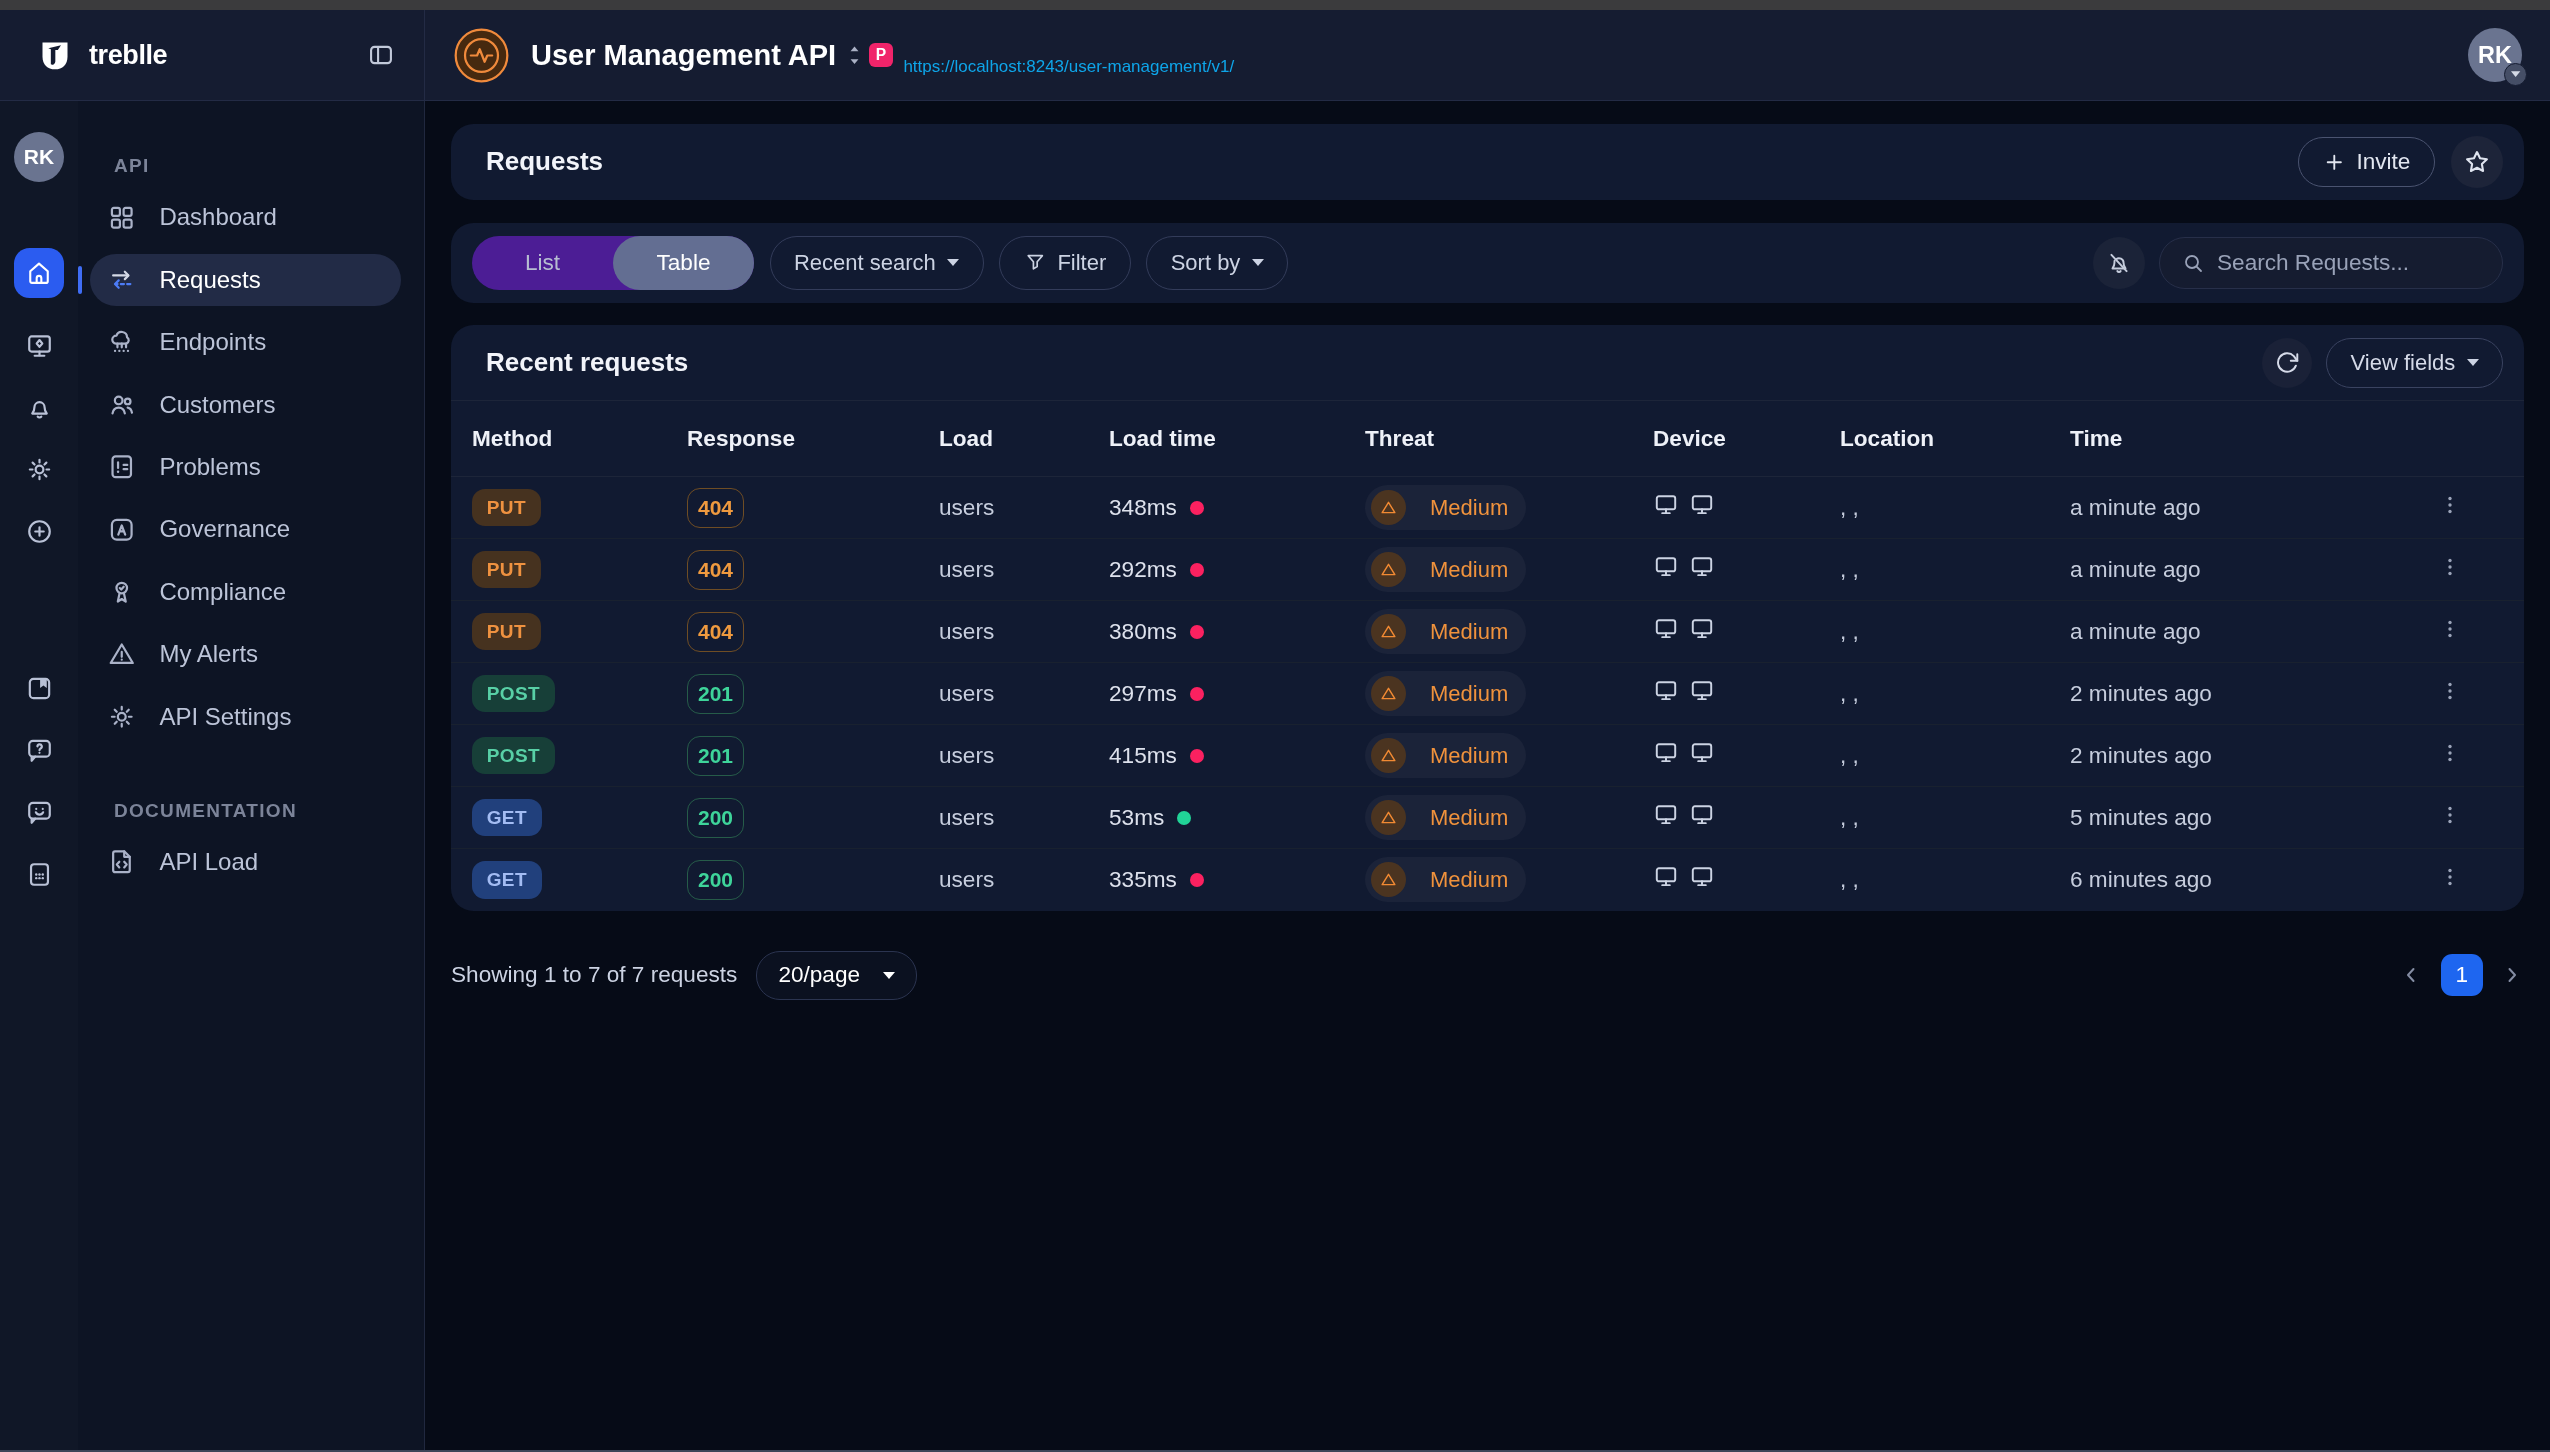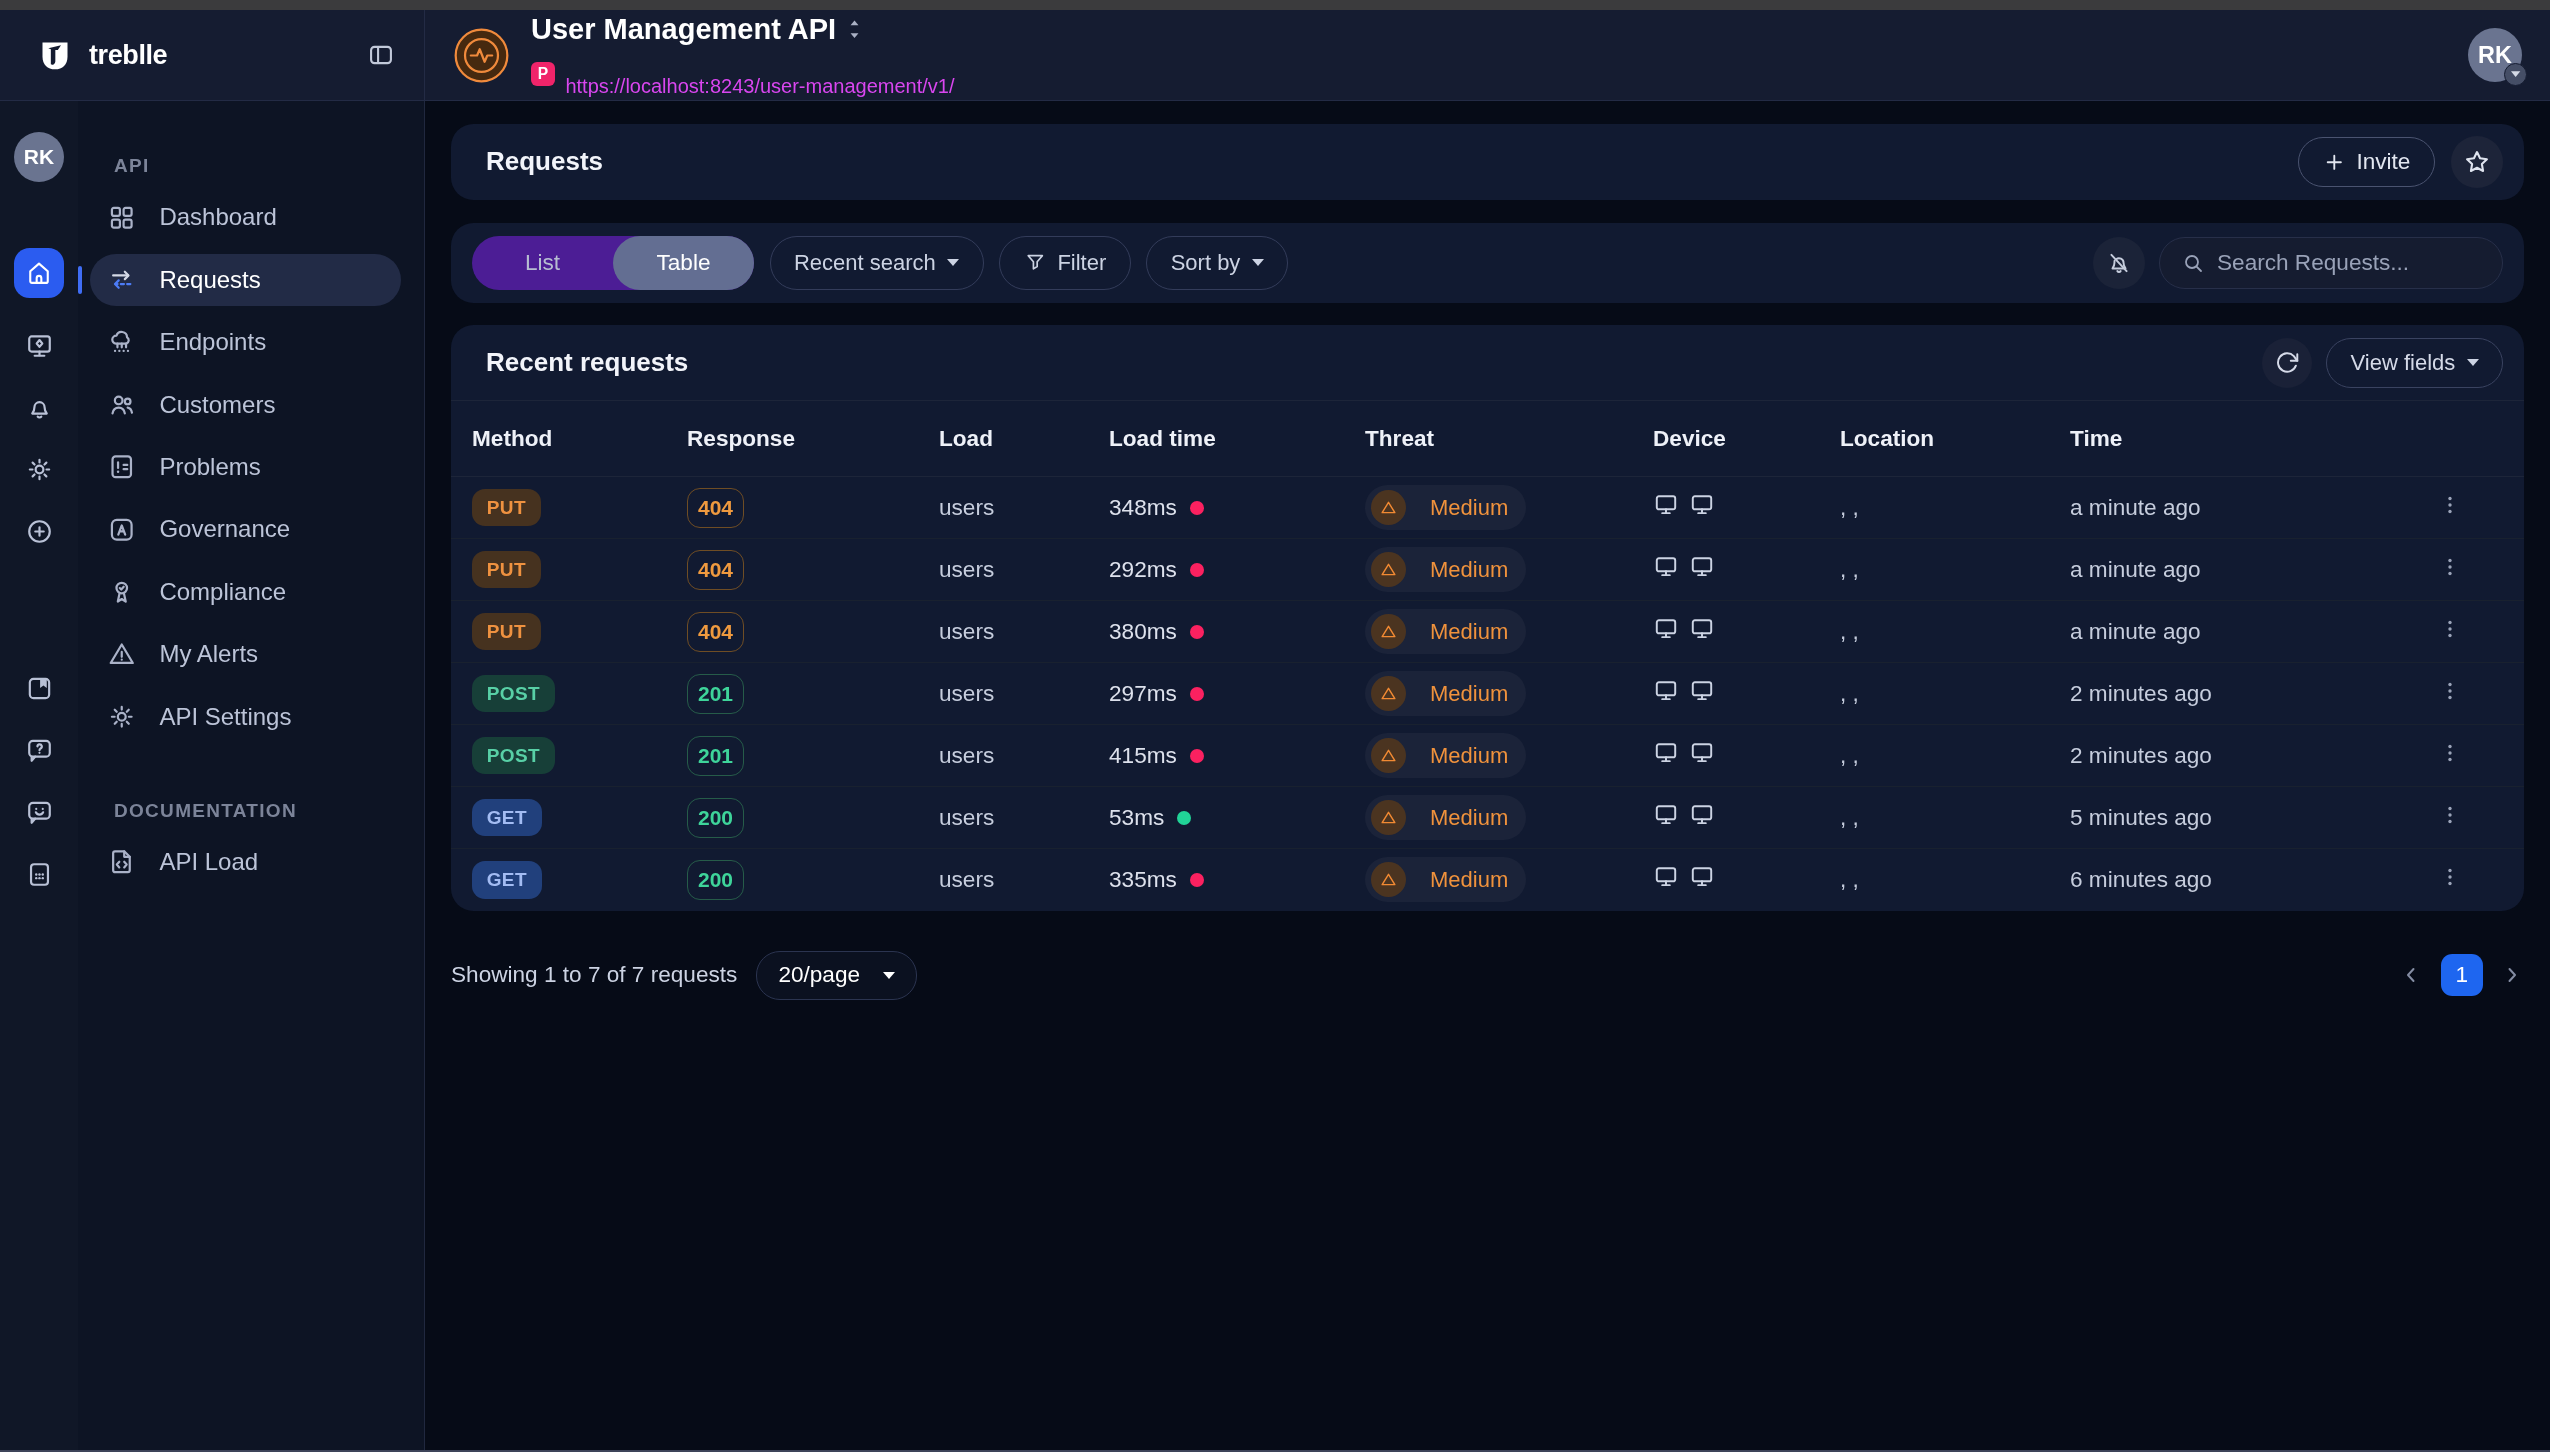--- a/index.html
+++ b/index.html
@@ -13,27 +13,27 @@
   .topbar { height:91px; background:#151c31; display:flex; border-bottom:0.9px solid #232b45; }
   .topbar-left { width:425px; flex:0 0 425px; display:flex; align-items:center; padding:0 29.5px 0 35px; border-right:0.9px solid #232b45;text-align:center; }
   .logo { display:flex; align-items:center; gap:14px; }
   .logo svg { width:40px; height:40px; }
   .wordmark { color:#fff; font-size:27px; font-weight:700; letter-spacing:-0.4px; }
   .panel-toggle { margin-left:auto; background:none; border:none; color:#c2c9da; cursor:pointer; display:flex; }
   .panel-toggle svg { width:28px; height:28px; }
 
   .topbar-main { flex:1; display:flex; align-items:center; padding:0 28px; gap:21px; }
   .api-avatar { width:57px; height:57px; flex:0 0 57px; }
-  .api-meta { display:flex; flex-direction:column; gap:5.2px; }
+  .api-meta { display:flex; flex-direction:row; gap:5.2px; }
   .api-title-row { display:flex; align-items:center; gap:8.7px; }
   .api-title { color:#fff; font-size:29px; font-weight:700; }
   .sorter { color:#aab1c5; display:flex; }
   .api-url-row { display:flex; align-items:center; gap:10.4px; }
   .env-badge { width:24px; height:24px; border-radius:6px; background:#f0246a; color:#fff; font-size:15.6px; font-weight:700; display:flex; align-items:center; justify-content:center; }
-  .api-url { color:#d946ef; font-size:20px;margin-top:24px; }
+  .api-url { color:#0ea5e9; font-size:17px;margin-top:24px; }
   .user-avatar { margin-left:auto; width:54px; height:54px; border-radius:50%; background:#6a7490; color:#fff; font-size:23.4px; font-weight:700; display:flex; align-items:center; justify-content:center; position:relative; cursor:pointer; }
   .user-avatar .chev-bubble { position:absolute; right:-5.2px; bottom:-3.5px; width:23.4px; height:23.4px; border-radius:50%; background:#454e66; border:1.7px solid #151c31; display:flex; align-items:center; justify-content:center; color:#d5dae6; }
 
   
   .body { display:flex; height:calc(1453px - 101px - 3.5px); }
 
   .rail { width:78px; flex:0 0 78px; background:#101727; display:flex; flex-direction:column; align-items:center; padding-top:31px; }
   .rail-avatar { width:50px; height:50px; border-radius:50%; background:#6a7490; color:#fff; font-size:21px; font-weight:700; display:flex; align-items:center; justify-content:center; }
   .rail-home { margin-top:66px; width:50px; height:50px; border-radius:15.6px; background:#2b5cf0; border:none; color:#fff; display:flex; align-items:center; justify-content:center; cursor:pointer; }
   .rail-home svg { width:28px; height:28px; }

